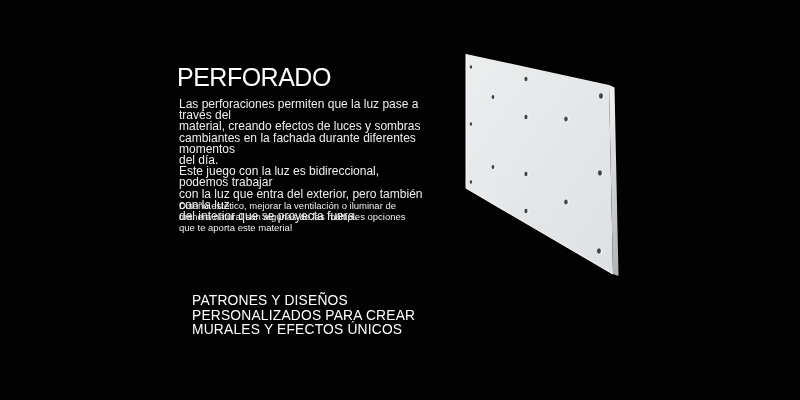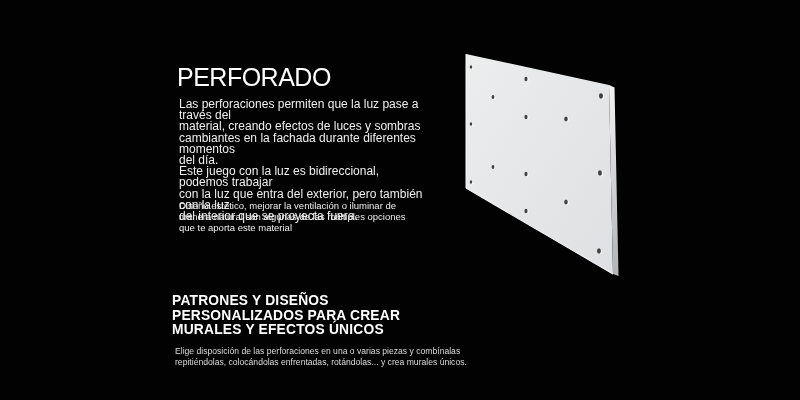--- a/index.html
+++ b/index.html
@@ -20,22 +20,22 @@
     font-size:12px;line-height:11.2px;color:#efefef;
     white-space:pre-line;
   }
   .hero-body-2{
     position:absolute;left:179px;top:168px;width:250px;
     font-size:9.5px;line-height:11.2px;color:#efefef;
     white-space:pre-line;
     margin-top:32px;
   }
   .patterns-heading{
-    position:absolute;left:172px;top:283px;width:280px;
-    font-size:13.8px;line-height:14.4px;font-weight:700;
+    position:absolute;left:192px;top:283px;width:280px;
+    font-size:13.8px;line-height:14.4px;font-weight:400;
     letter-spacing:0.2px;color:#ffffff;white-space:pre-line;
   }
   .patterns-body{
     position:absolute;left:175px;top:337px;width:300px;
     font-size:8.6px;line-height:11px;color:#dcdcdc;
     white-space:pre-line;
   }
   svg.panel{position:absolute;left:0;top:0;pointer-events:none;}
 </style>
 </head>
@@ -99,16 +99,14 @@
       <ellipse cx="527.1" cy="211.4" rx="1.57" ry="2.198" fill="#fafbfc"></ellipse>
       <ellipse cx="526" cy="211" rx="1.57" ry="2.198" fill="#414244"></ellipse>
       <ellipse cx="600.1" cy="251.4" rx="1.9593333333333334" ry="2.7430666666666665" fill="#fafbfc"></ellipse>
       <ellipse cx="599" cy="251" rx="1.9593333333333334" ry="2.7430666666666665" fill="#414244"></ellipse>
     </svg>
 
   <h2 class="patterns-heading">PATRONES Y DISEÑOS
 PERSONALIZADOS PARA CREAR
 MURALES Y EFECTOS ÚNICOS</h2>
 
-  <p class="patterns-body">Elige disposición de las perforaciones en una o varias piezas y combínalas
-repitiéndolas, colocándolas enfrentadas, rotándolas... y crea murales únicos.</p>
 
 </div>
 
 </body></html>

